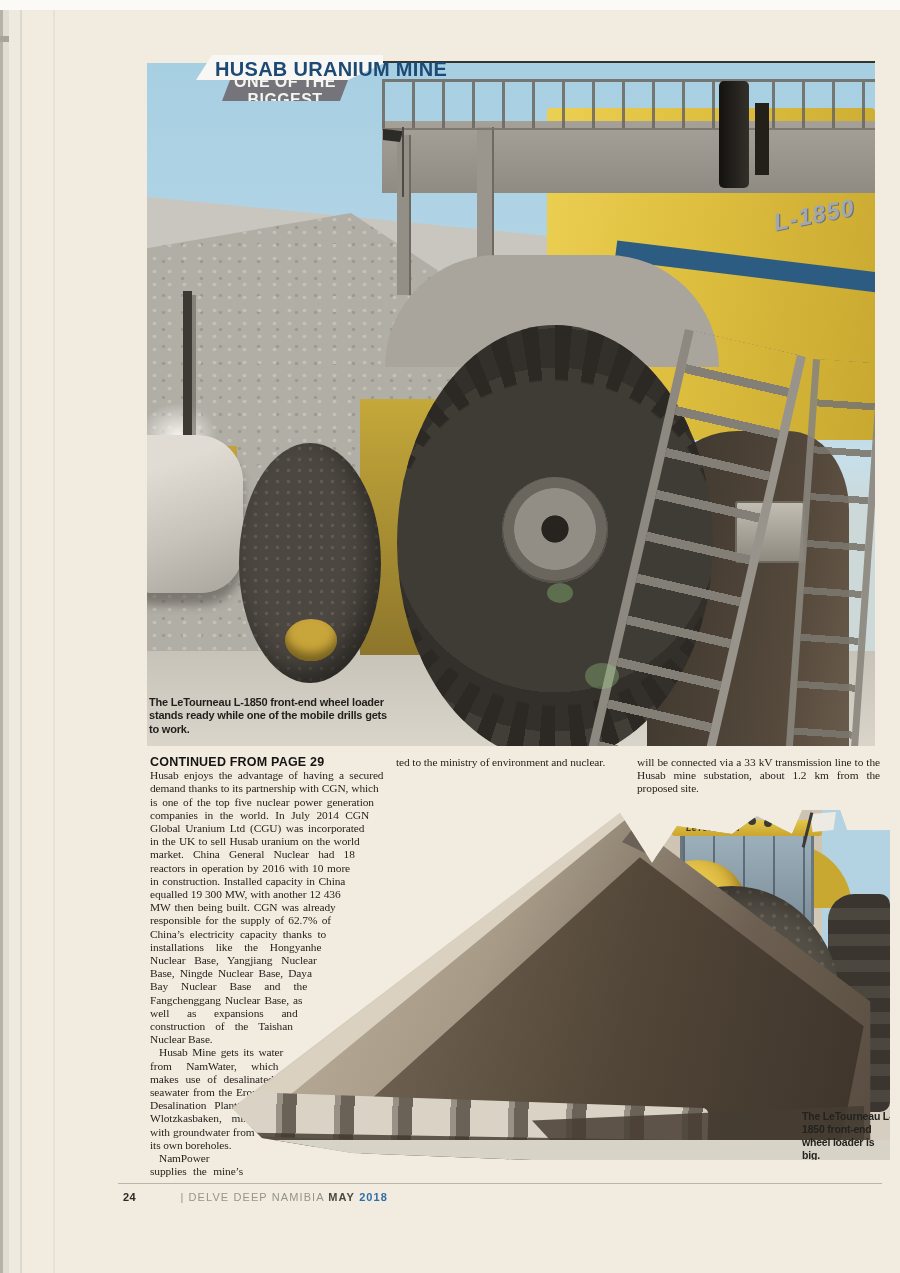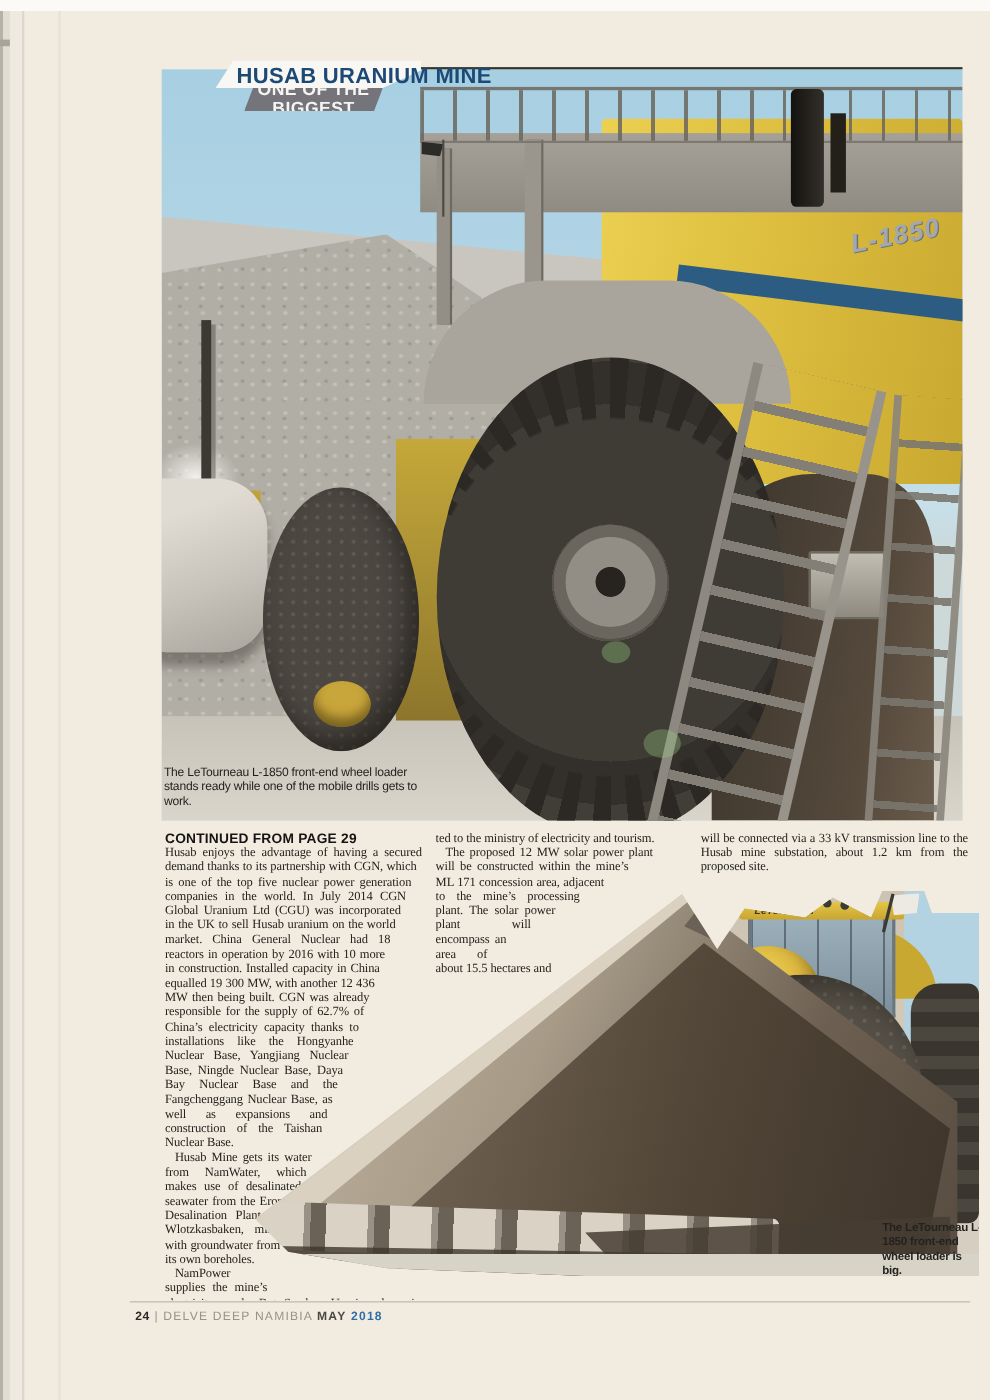--- a/index.html
+++ b/index.html
@@ -85,21 +85,21 @@
   .p1-box{left:588px;top:438px;width:66px;height:58px;border:2px solid #6e695f;border-radius:3px;
     background:linear-gradient(#c2bdb3,#8f8a80);}
   .p1-stairs{left:538px;top:266px;width:106px;height:432px;transform:rotate(13deg);transform-origin:top left;
     border-left:9px solid #8d8980;border-right:9px solid #98948b;
     background:repeating-linear-gradient(180deg,transparent 0 34px,#837f76 34px 43px);}
   .p1-stairs2{left:652px;top:298px;width:58px;height:400px;transform:rotate(4deg);opacity:.9;
     border-left:7px solid #8a867d;border-right:7px solid #8a867d;
     background:repeating-linear-gradient(180deg,transparent 0 40px,#7b776e 40px 47px);}
   .p1-flare1{left:400px;top:520px;width:26px;height:20px;border-radius:50%;background:rgba(140,190,120,.4);}
   .p1-flare2{left:438px;top:600px;width:34px;height:26px;border-radius:50%;background:rgba(150,200,130,.35);}
-  .p1-caption{left:2px;top:633px;width:250px;font-weight:normal;font-size:11px;line-height:1.22;
+  .p1-caption{left:2px;top:633px;width:250px;font-weight:bold;font-size:11px;line-height:1.22;
     letter-spacing:-.2px;color:#201f1c;}
 
   
   .col{position:absolute;top:756px;font-family:"Liberation Serif",serif;font-size:11.4px;
     line-height:13.2px;letter-spacing:-.1px;color:#26231f;text-align:justify;z-index:6;overflow:hidden;}
   .col p{margin:0;}
   .col p.ind{text-indent:9px;}
   .col1{left:150px;width:243px;height:426px;}
   .col2{left:396px;width:242px;height:150px;}
   .col3{left:637px;width:243px;height:60px;}
@@ -157,21 +157,21 @@
   .p2-shadow{left:300px;top:298px;width:332px;height:36px;background:#463d33;opacity:.85;
     clip-path:polygon(0 40%,100% 0,100% 100%,6% 100%);}
   .p2-ground{left:0;bottom:0;width:658px;height:20px;background:#d8d3c7;}
   .p2-caption{left:570px;top:302px;width:92px;font-weight:bold;font-size:10.5px;line-height:1.25;
     letter-spacing:-.2px;color:#23221f;}
 
   
   .footer-rule{left:118px;top:1183px;width:764px;height:1px;background:#b9b5ab;}
   .footer{left:123px;top:1191px;font-size:11px;letter-spacing:1.1px;color:#96938b;z-index:6;}
   .footer .f-num{font-weight:bold;color:#2b2a27;letter-spacing:.5px;}
-  .footer .f-mag{color:#96938b;}
+  .footer .f-mag{color:#96938b;margin-left:40px;}
   .footer .f-month{font-weight:bold;color:#4a4843;text-align:right;}
   .footer .f-year{font-weight:bold;color:#2f6da9;}
 </style>
 </head>
 <body>
 
 <div class="abs scan-edge-a"></div>
 <div class="abs scan-edge-b"></div>
 <div class="abs scan-edge-c"></div>
 <div class="abs scan-seam-1"></div>
@@ -224,22 +224,21 @@
 
 <div class="col col1">
   <div class="wrap1"></div>
   <p class="continued">CONTINUED FROM PAGE 29</p>
   <p>Husab enjoys the advantage of having a secured demand thanks to its partnership with CGN, which is one of the top five nuclear power generation companies in the world. In July 2014 CGN Global Uranium Ltd (CGU) was incorporated in the UK to sell Husab uranium on the world market. China General Nuclear had 18 reactors in operation by 2016 with 10 more in construction. Installed capacity in China equalled 19 300 MW, with another 12 436 MW then being built. CGN was already responsible for the supply of 62.7% of China’s electricity capacity thanks to installations like the Hongyanhe Nuclear Base, Yangjiang Nuclear Base, Ningde Nuclear Base, Daya Bay Nuclear Base and the Fangchenggang Nuclear Base, as well as expansions and construction of the Taishan Nuclear Base.</p>
   <p class="ind">Husab Mine gets its water from NamWater, which makes use of desalinated seawater from the Erongo Desalination Plant near Wlotzkasbaken, mixed with groundwater from its own boreholes.</p>
   <p class="ind">NamPower supplies the mine’s electricity needs. But Swakop Uranium has given notice of its intention to construct an on-site solar photovoltaic power plant at Husab. An environmental impact assessment will be conducted, and an application to amend the mine’s environmental clearance certificate will be submit-</p>
 </div>
 <div class="col col2">
   <div class="wrap2"></div>
-  <p>ted to the ministry of electricity and tourism.</p>
-  <p class="ind">The proposed 12 MW solar power plant will be constructed within the mine’s ML 171 concession area, adjacent to the mine’s processing plant. The solar power plant will encompass an area of about 15.5 hectares and</p>
+  <p>ted to the ministry of environment and nuclear.</p>
 </div>
 <div class="col col3">
   <p>will be connected via a 33 kV transmission line to the Husab mine substation, about 1.2 km from the proposed site.</p>
 </div>
 
 <div class="abs photo2">
   <div class="abs p2-bg"></div>
   <div class="abs p2-sky"></div>
   <div class="abs p2-fender"></div>
   <div class="abs p2-arm"></div>

